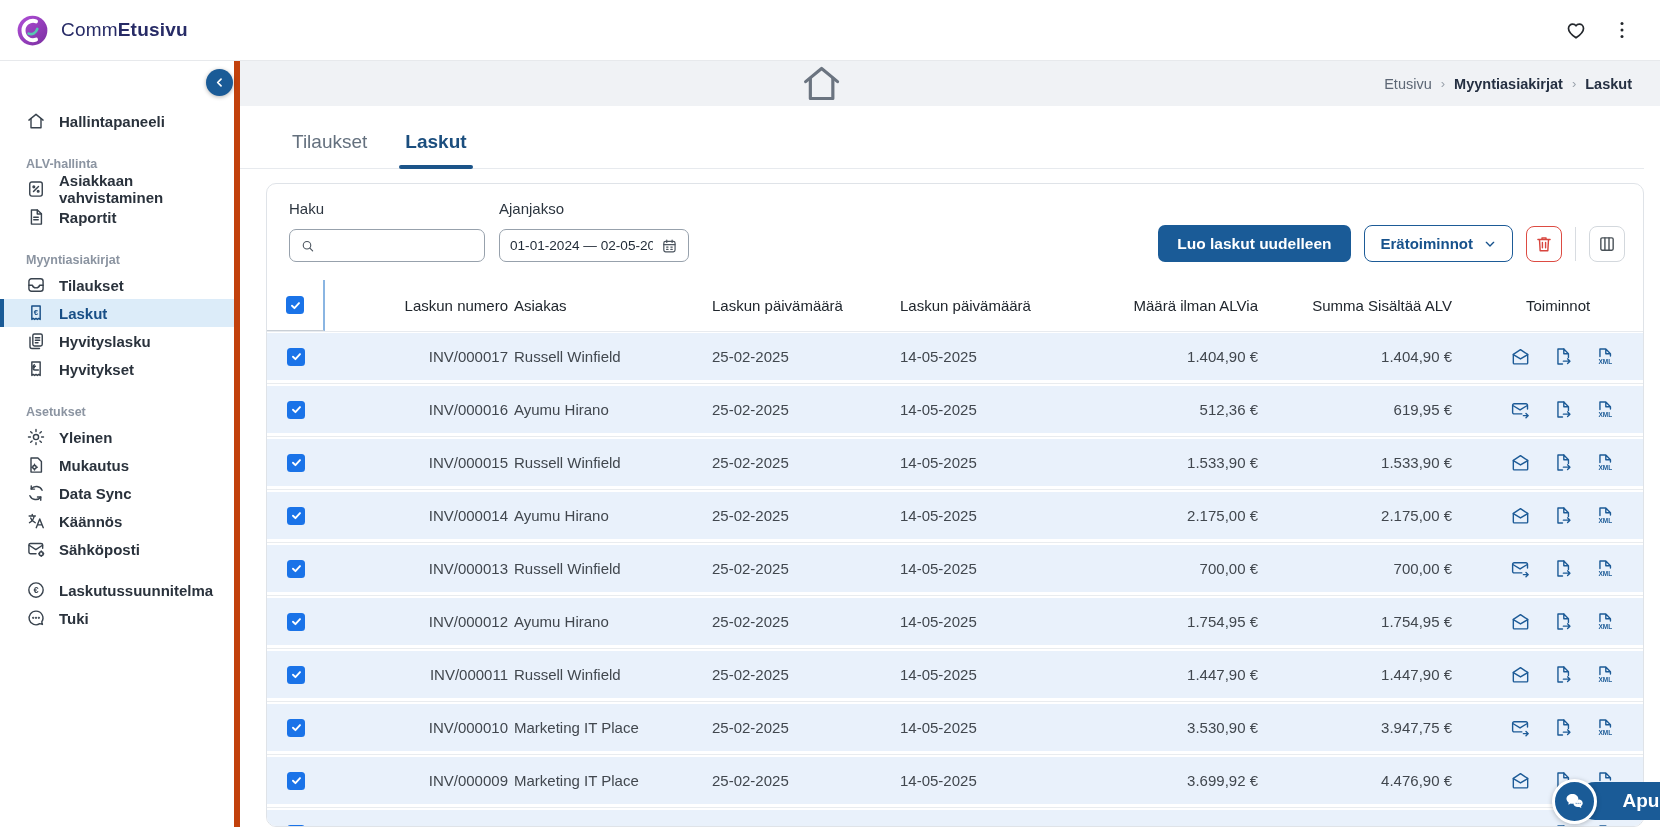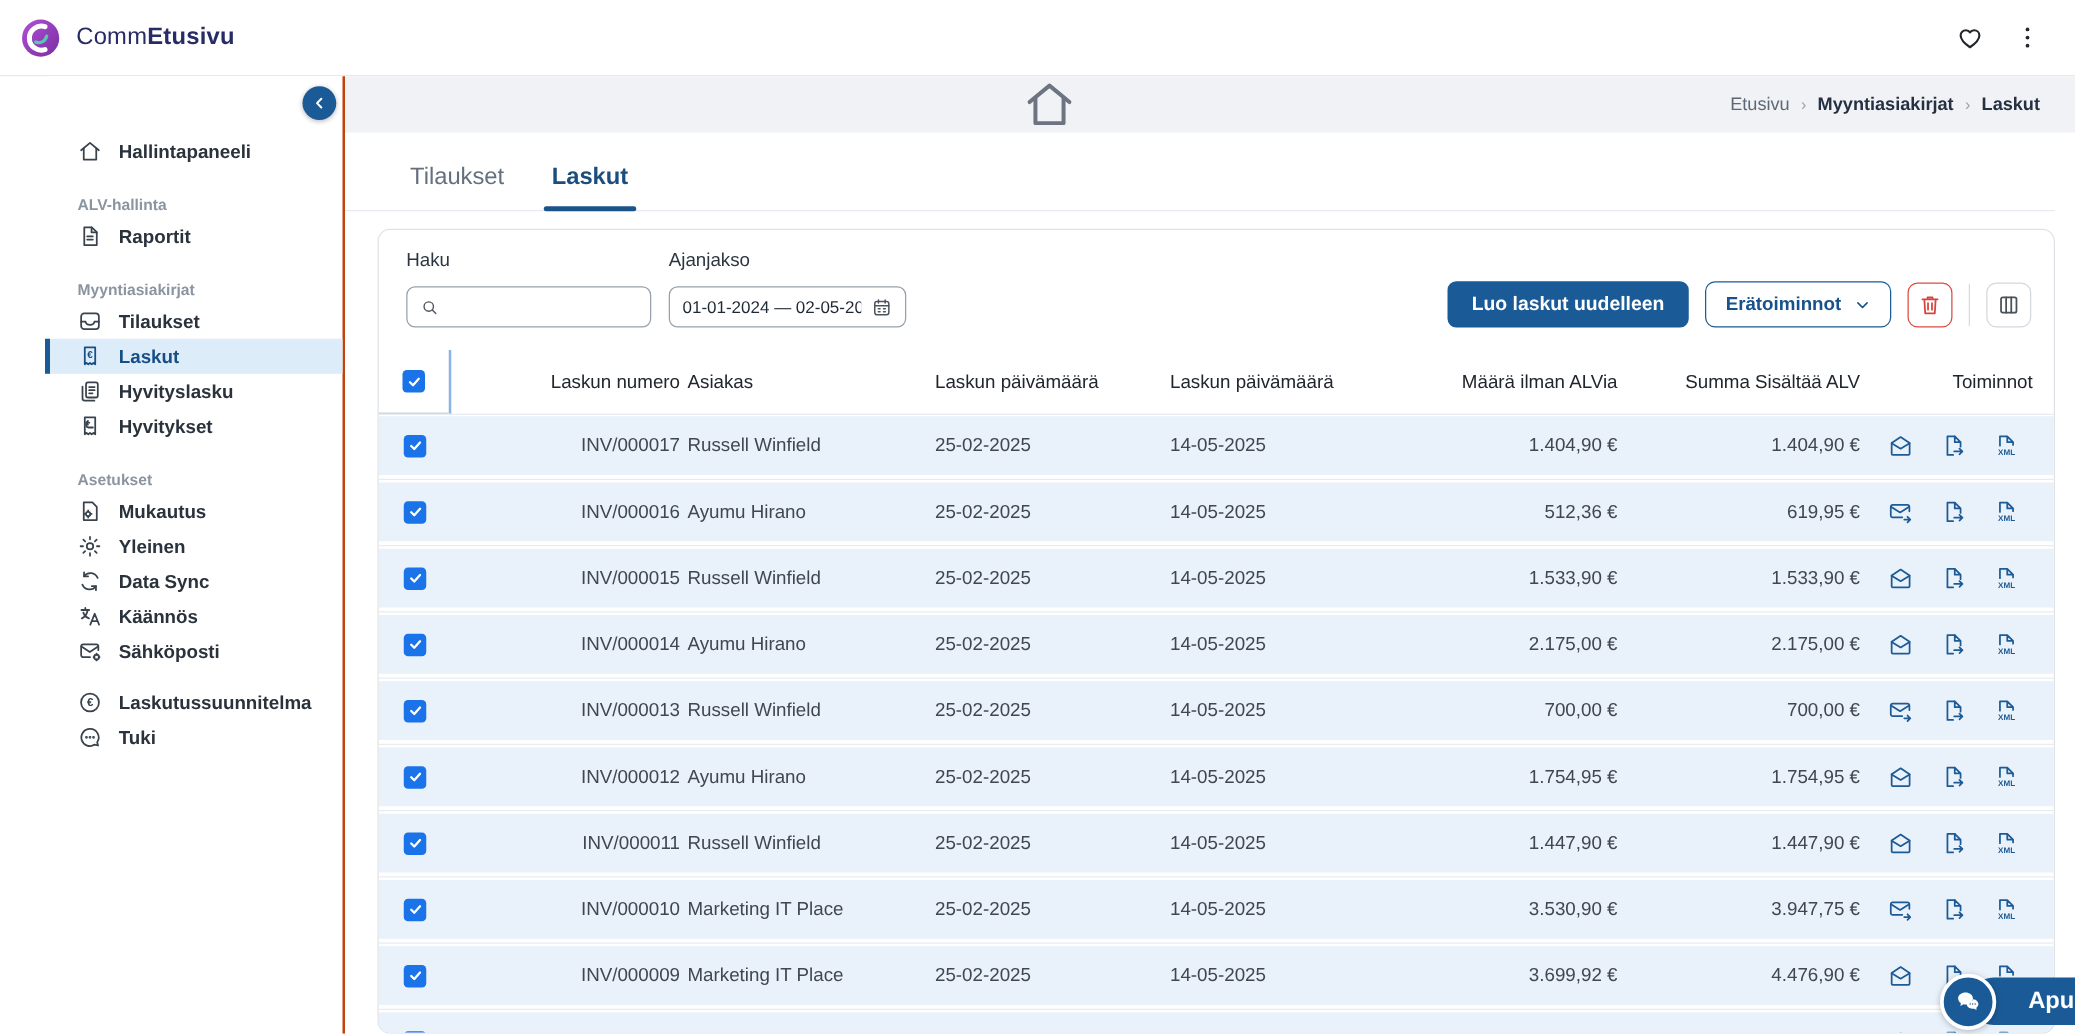--- a/index.html
+++ b/index.html
@@ -16,21 +16,21 @@
   .brand .bold { font-weight: 700; }
   .topbar-spacer { flex: 1; }
   .top-icon-btn { width: 24px; height: 24px; background: none; border: none; cursor: pointer;
                   color: #23272c; margin-right: 22px; padding: 0; }
   .top-icon-btn svg { width: 24px; height: 24px; }
 
   
   .layout { display: flex; height: 766px; }
 
   
-  .sidebar { width: 240px; min-width: 240px; border-right: 2px solid #c2410c; position: relative; background: #fff; margin-left: 36px; }
+  .sidebar { width: 240px; min-width: 240px; border-right: 6px solid #c2410c; position: relative; background: #fff; }
   .collapse-btn { position: absolute; top: 8px; left: 206px; width: 27px; height: 27px; border-radius: 50%;
                   background: var(--primary); color: #fff; border: none; cursor: pointer;
                   display: flex; align-items: center; justify-content: center;
                   box-shadow: 0 1px 4px rgba(0,0,0,.3); z-index: 2; }
   .collapse-btn svg { width: 15px; height: 15px; }
   .side-nav { padding-top: 46px; }
   .side-item { height: 28px; display: flex; align-items: center; gap: 13px; padding: 0 10px 0 26px;
                font-size: 15px; font-weight: 600; color: #2a323c; cursor: pointer; position: relative; }
   .side-item svg { width: 20px; height: 20px; color: #39434e; flex: none; }
   .side-item.active { background: var(--active_item_bg); color: #174e86; }
@@ -167,20 +167,31 @@
               <path d="M3.5 11 12 4l8.5 7"></path>
               <path d="M6 9.2V20h12V9.2"></path>
             </svg>
           </span>
           <span>Hallintapaneeli</span>
         </div>
         <div class="side-section">ALV-hallinta</div>
         <div class="side-item">
           <span style="width: 20px; height: 20px; flex: 0 0 auto;">
             <svg viewBox="0 0 24 24" fill="none" stroke="currentColor" stroke-width="1.7" stroke-linecap="round" stroke-linejoin="round" style="width:100%;height:100%">
+              <rect x="4.5" y="3.5" width="15" height="17" rx="2.5"></rect>
+              <path d="m9 15 6-6"></path>
+              <circle cx="9.4" cy="9.4" r="1"></circle>
+              <circle cx="14.6" cy="14.6" r="1"></circle>
+            </svg>
+          </span>
+          <span>Asiakkaan vahvistaminen</span>
+        </div>
+        <div class="side-item">
+          <span style="width: 20px; height: 20px; flex: 0 0 auto;">
+            <svg viewBox="0 0 24 24" fill="none" stroke="currentColor" stroke-width="1.7" stroke-linecap="round" stroke-linejoin="round" style="width:100%;height:100%">
               <path d="M6.5 3.5h7.2L18.5 8v12.5h-12z"></path>
               <path d="M13.5 3.5v4.8h5"></path>
               <path d="M9.3 12.2h5.4M9.3 15.2h5.4"></path>
             </svg>
           </span>
           <span>Raportit</span>
         </div>
         <div class="side-section">Myyntiasiakirjat</div>
         <div class="side-item">
           <span style="width: 20px; height: 20px; flex: 0 0 auto;">
@@ -217,35 +228,35 @@
               <path d="M14.8 13.2h-4.1a2.3 2.3 0 0 1 0-4.6h.6"></path>
               <path d="M10 6.9 8.3 8.7l1.7 1.8"></path>
             </svg>
           </span>
           <span>Hyvitykset</span>
         </div>
         <div class="side-section">Asetukset</div>
         <div class="side-item">
           <span style="width: 20px; height: 20px; flex: 0 0 auto;">
             <svg viewBox="0 0 24 24" fill="none" stroke="currentColor" stroke-width="1.7" stroke-linecap="round" stroke-linejoin="round" style="width:100%;height:100%">
+              <circle cx="12" cy="12" r="3.1"></circle>
+              <path d="M12 3v2.3M12 18.7V21M21 12h-2.3M5.3 12H3M18.4 5.6l-1.7 1.7M7.3 16.7l-1.7 1.7M18.4 18.4l-1.7-1.7M7.3 7.3 5.6 5.6"></path>
+            </svg>
+          </span>
+          <span>Yleinen</span>
+        </div>
+        <div class="side-item">
+          <span style="width: 20px; height: 20px; flex: 0 0 auto;">
+            <svg viewBox="0 0 24 24" fill="none" stroke="currentColor" stroke-width="1.7" stroke-linecap="round" stroke-linejoin="round" style="width:100%;height:100%">
               <path d="M6 3.5h8.3l4.2 4.2v12.8H6z"></path>
               <circle cx="10.2" cy="14.6" r="2.1"></circle>
               <path d="M10.2 11.1v1M10.2 17.1v1M6.9 14.6h1M12.5 14.6h1"></path>
             </svg>
           </span>
           <span>Mukautus</span>
-        </div>
-        <div class="side-item">
-          <span style="width: 20px; height: 20px; flex: 0 0 auto;">
-            <svg viewBox="0 0 24 24" fill="none" stroke="currentColor" stroke-width="1.7" stroke-linecap="round" stroke-linejoin="round" style="width:100%;height:100%">
-              <circle cx="12" cy="12" r="3.1"></circle>
-              <path d="M12 3v2.3M12 18.7V21M21 12h-2.3M5.3 12H3M18.4 5.6l-1.7 1.7M7.3 16.7l-1.7 1.7M18.4 18.4l-1.7-1.7M7.3 7.3 5.6 5.6"></path>
-            </svg>
-          </span>
-          <span>Yleinen</span>
         </div>
         <div class="side-item">
           <span style="width: 20px; height: 20px; flex: 0 0 auto;">
             <svg viewBox="0 0 24 24" fill="none" stroke="currentColor" stroke-width="1.7" stroke-linecap="round" stroke-linejoin="round" style="width:100%;height:100%">
               <path d="M19.3 8.8A7.6 7.6 0 0 0 6.2 7.2"></path>
               <path d="M6.3 3.4v3.9h3.9"></path>
               <path d="M4.7 15.2a7.6 7.6 0 0 0 13.1 1.6"></path>
               <path d="M17.7 20.6v-3.9h-3.9"></path>
             </svg>
           </span>

